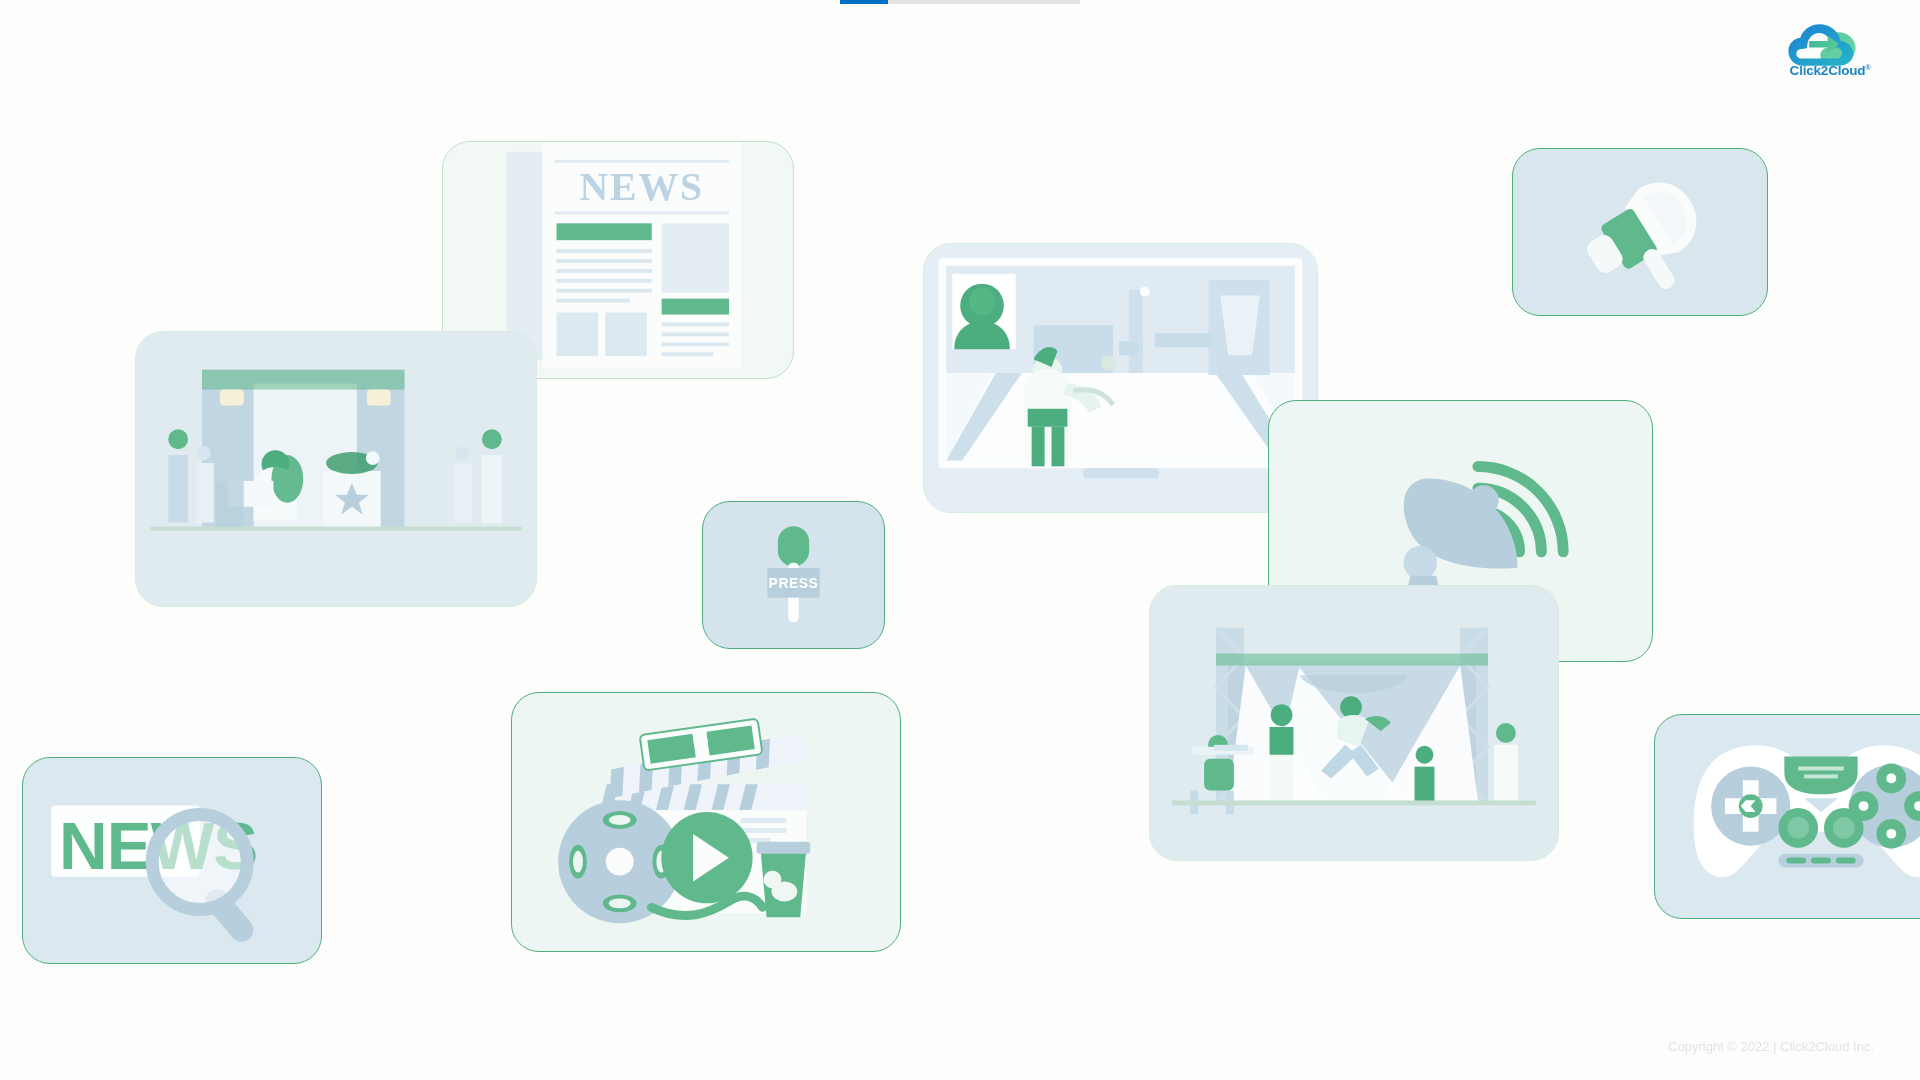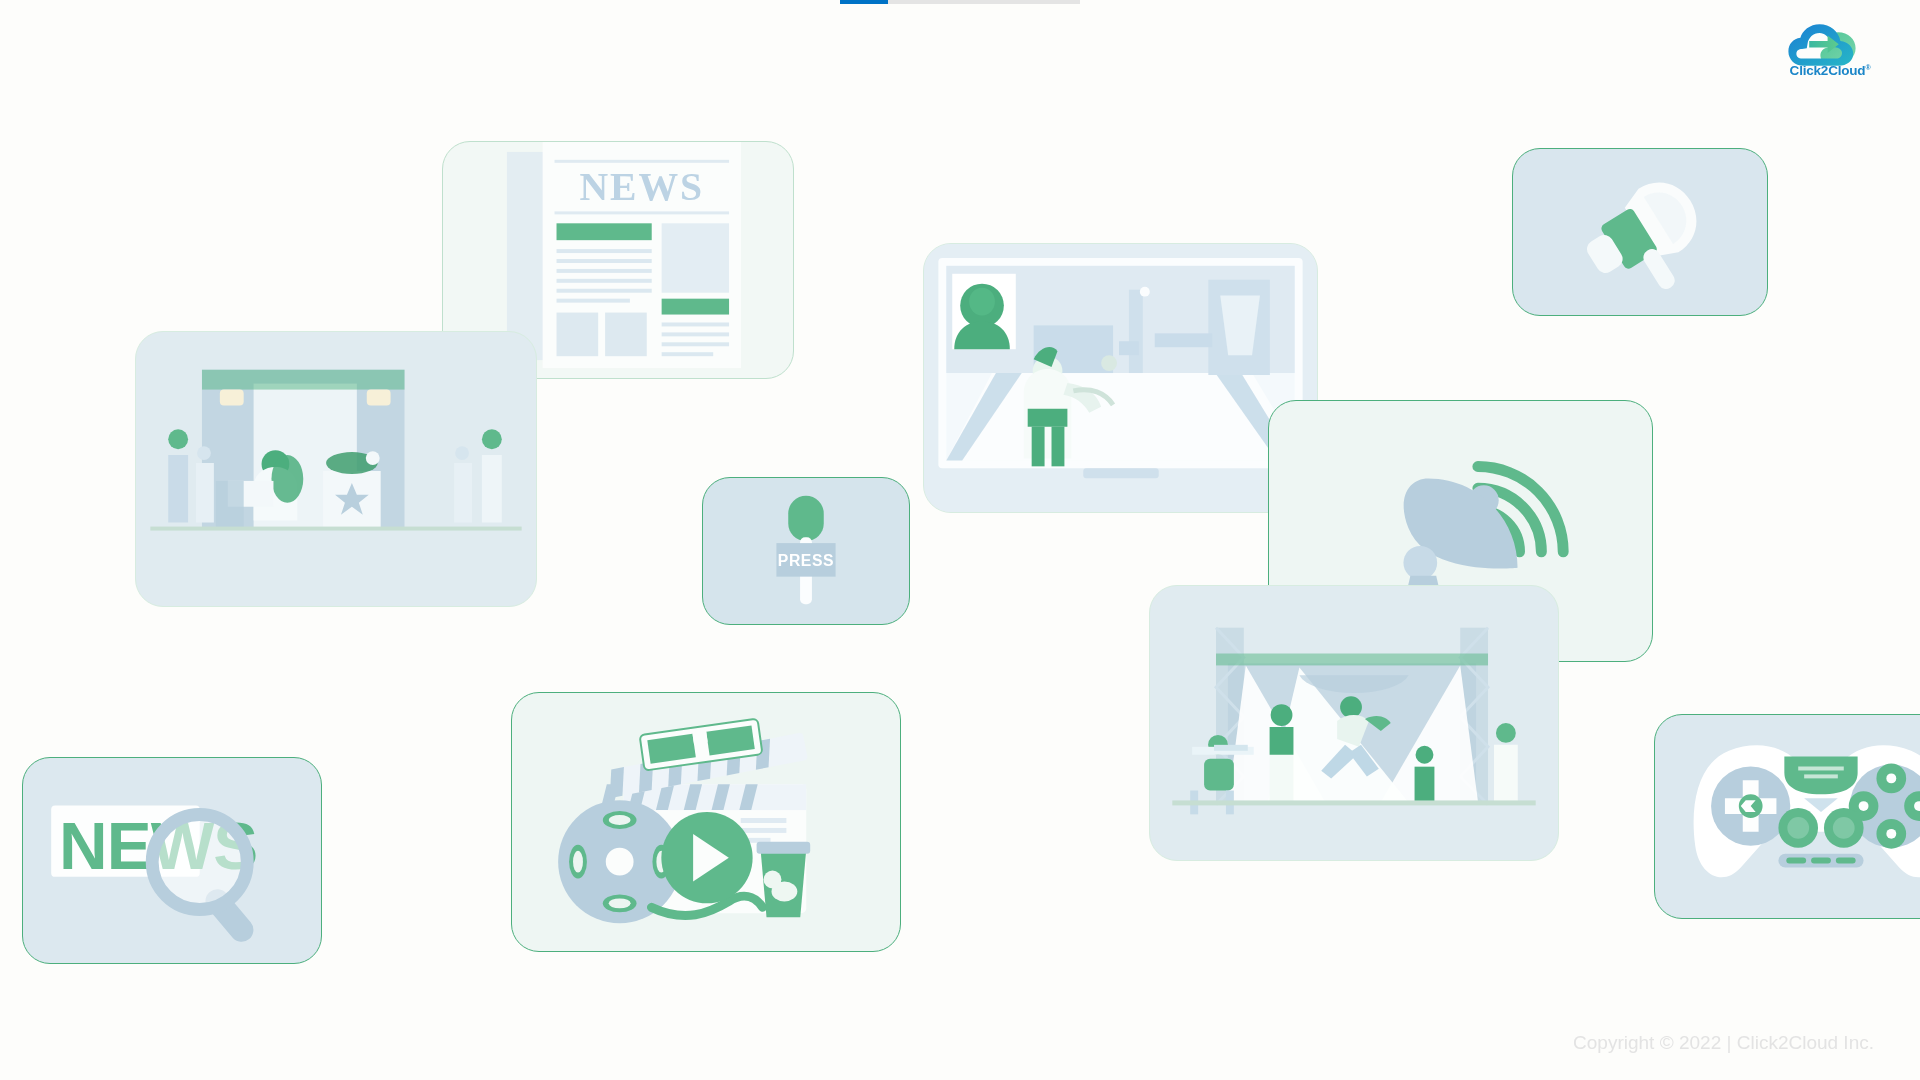--- a/index.html
+++ b/index.html
@@ -46,21 +46,21 @@
     color: #1b86c8;
     letter-spacing: -0.2px;
     white-space: nowrap;
   }
   #brand-logo .logo-word sup { font-size: 7px; vertical-align: super; }
 
   
   #footer-copyright {
     position: absolute;
     right: 46px; bottom: 26px;
-    font-size: 19px;
+    font-size: 13px;
     color: #e3e3e3;
     white-space: nowrap;
   }
 
   
   .card {
     position: absolute;
     border: 1.6px solid #4caf7d;
     border-radius: 28px;
     overflow: hidden;
@@ -71,21 +71,21 @@
   .card.soft       { border-color: #bfe0cd; }
   .card.vsoft      { border-color: #d7ece0; }
   .card svg { display: block; width: 100%; height: 100%; }
 
   
   #card-newspaper   { left: 442px;  top: 141px;  width: 352px; height: 238px; }
   #card-megaphone   { left: 1512px; top: 148px;  width: 256px; height: 168px; }
   #card-award-stage { left: 135px;  top: 331px;  width: 402px; height: 276px; }
   #card-tv-news     { left: 923px;  top: 243px;  width: 395px; height: 270px; }
   #card-satellite   { left: 1268px; top: 400px;  width: 385px; height: 262px; }
-  #card-press-mic   { left: 702px;  top: 477px;  width: 208px; height: 148px; }
+  #card-press-mic   { left: 702px;  top: 501px;  width: 183px; height: 148px; }
   #card-concert     { left: 1149px; top: 585px;  width: 410px; height: 276px; }
   #card-clapper     { left: 511px;  top: 692px;  width: 390px; height: 260px; }
   #card-news-search { left: 22px;   top: 757px;  width: 300px; height: 207px; }
   #card-gamepad     { left: 1654px; top: 714px;  width: 332px; height: 205px; }
 </style>
 </head>
 <body>
 
 <div id="app">
 

